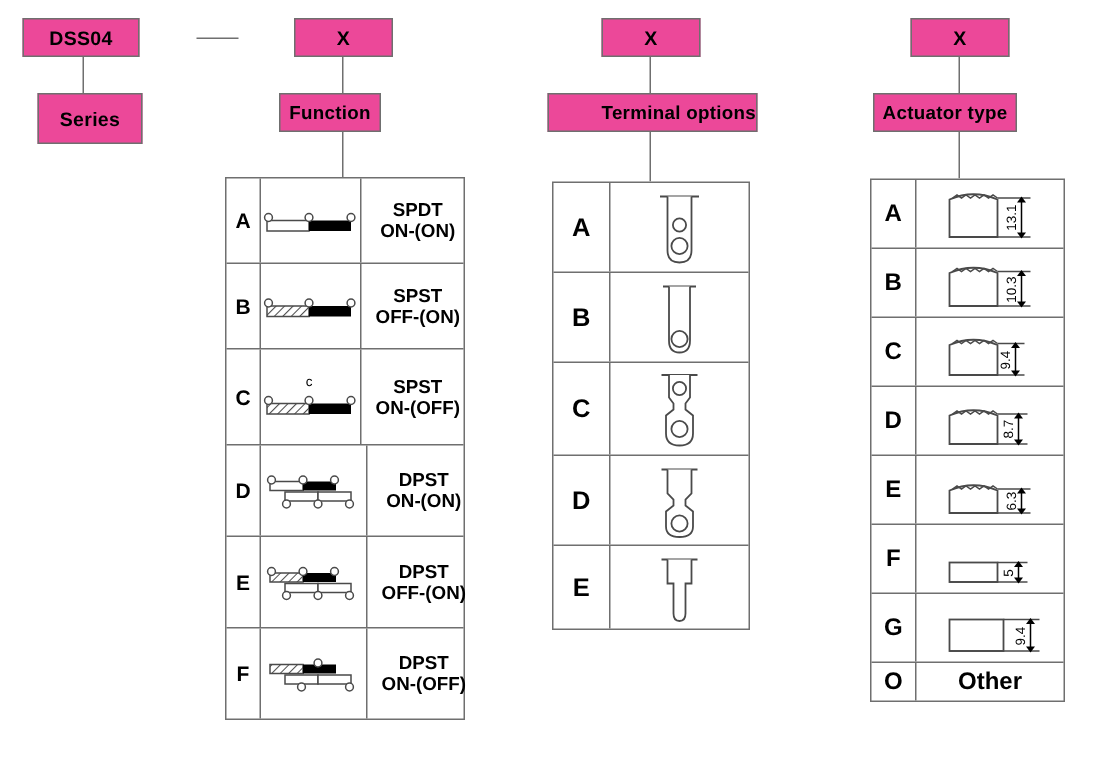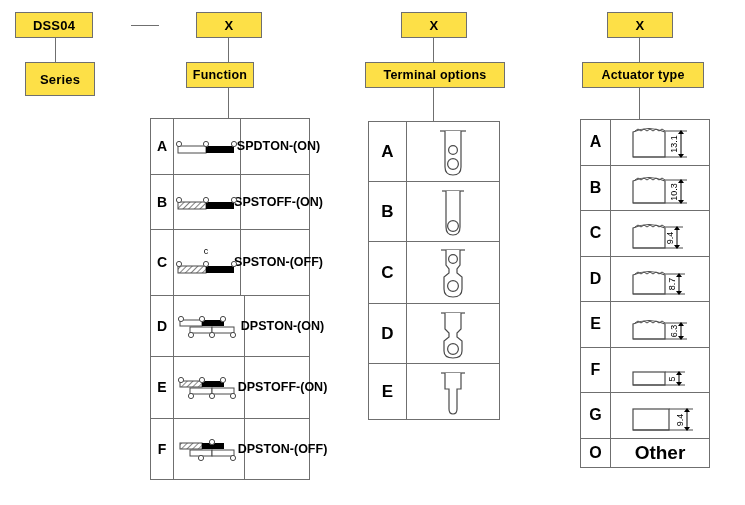--- a/index.html
+++ b/index.html
@@ -9,21 +9,21 @@
     font-family:"Liberation Sans", sans-serif;
     color:#000;
     position:relative;
     overflow:hidden;
   }
 
   
   .hbox{
     position:absolute;
     border:1.3px solid #6f6f6f;
-    background:#fde047;
+    background:#ec4899;
     display:flex;align-items:center;justify-content:center;
     font-weight:bold;
     font-size:13px;
     letter-spacing:.2px;
     box-sizing:border-box;
     white-space:nowrap;
   }
   .hbox.small{font-size:12.5px;}
 
   
@@ -53,42 +53,42 @@
     box-sizing:border-box;
   }
   .tsym{
     flex:1 1 auto;
     display:flex;align-items:center;justify-content:center;
     position:relative;
     box-sizing:border-box;
   }
   .tlabel{
     flex:0 0 auto;
-    display:flex;flex-direction:row;
+    display:flex;flex-direction:column;
     align-items:center;justify-content:center;
     font-weight:bold;font-size:12.5px;line-height:1.12;
     border-left:1.3px solid #6f6f6f;
     box-sizing:border-box;
     white-space:nowrap;
   }
   .tlabel span{display:block;}
 
   
   #function-table .tcode{width:23px;}
   #function-table .tlabel{width:76px;}
 
   
   #terminal-table .tcode{width:38px;font-size:17px;}
 
   
   #actuator-table .tcode{width:30px;font-size:16px;}
   #actuator-table .tsym{justify-content:flex-start;padding-left:14px;}
   .other-cell{
     flex:1 1 auto;display:flex;align-items:center;justify-content:center;
-    font-weight:bold;font-size:19px;
+    font-weight:bold;font-size:16px;
   }
   svg{display:block;overflow:visible;}
 </style>
 </head>
 <body>
 
 <div class="hbox" id="series-code-box" style="left:15px;top:12px;width:78px;height:26px;">
   <span>DSS04</span>
 </div>
 <div class="vline" style="left:55px;top:38px;height:24px;"></div>
@@ -104,30 +104,30 @@
 <div class="vline" style="left:228px;top:38px;height:24px;"></div>
 <div class="hbox small" id="function-label-box" style="left:186px;top:62px;width:68px;height:26px;">
   <span>Function</span>
 </div>
 <div class="vline" style="left:228px;top:88px;height:30px;"></div>
 
 <div class="hbox" id="terminal-x-box" style="left:401px;top:12px;width:66px;height:26px;">
   <span>X</span>
 </div>
 <div class="vline" style="left:433px;top:38px;height:24px;"></div>
-<div class="hbox small" id="terminal-label-box" style="left:365px;top:62px;width:140px;height:26px;">
+<div class="hbox small" id="terminal-label-box" style="left:365px;top:62px;width:140px;height:26px;justify-content:flex-end;">
   <span>Terminal options</span>
 </div>
 <div class="vline" style="left:433px;top:88px;height:33px;"></div>
 
 <div class="hbox" id="actuator-x-box" style="left:607px;top:12px;width:66px;height:26px;">
   <span>X</span>
 </div>
 <div class="vline" style="left:639px;top:38px;height:24px;"></div>
-<div class="hbox small" id="actuator-label-box" style="left:582px;top:62px;width:122px;height:26px;">
+<div class="hbox small" id="actuator-label-box" style="left:582px;top:62px;width:96px;height:26px;">
   <span>Actuator type</span>
 </div>
 <div class="vline" style="left:639px;top:88px;height:31px;"></div>
 
 <div class="tbl" id="function-table" style="left:150px;top:118px;width:160px;height:362px;">
 
   <div class="trow">
     <div class="tcode">A</div>
     <div class="tsym">
       <svg width="66" height="26" viewBox="0 0 66 26">

